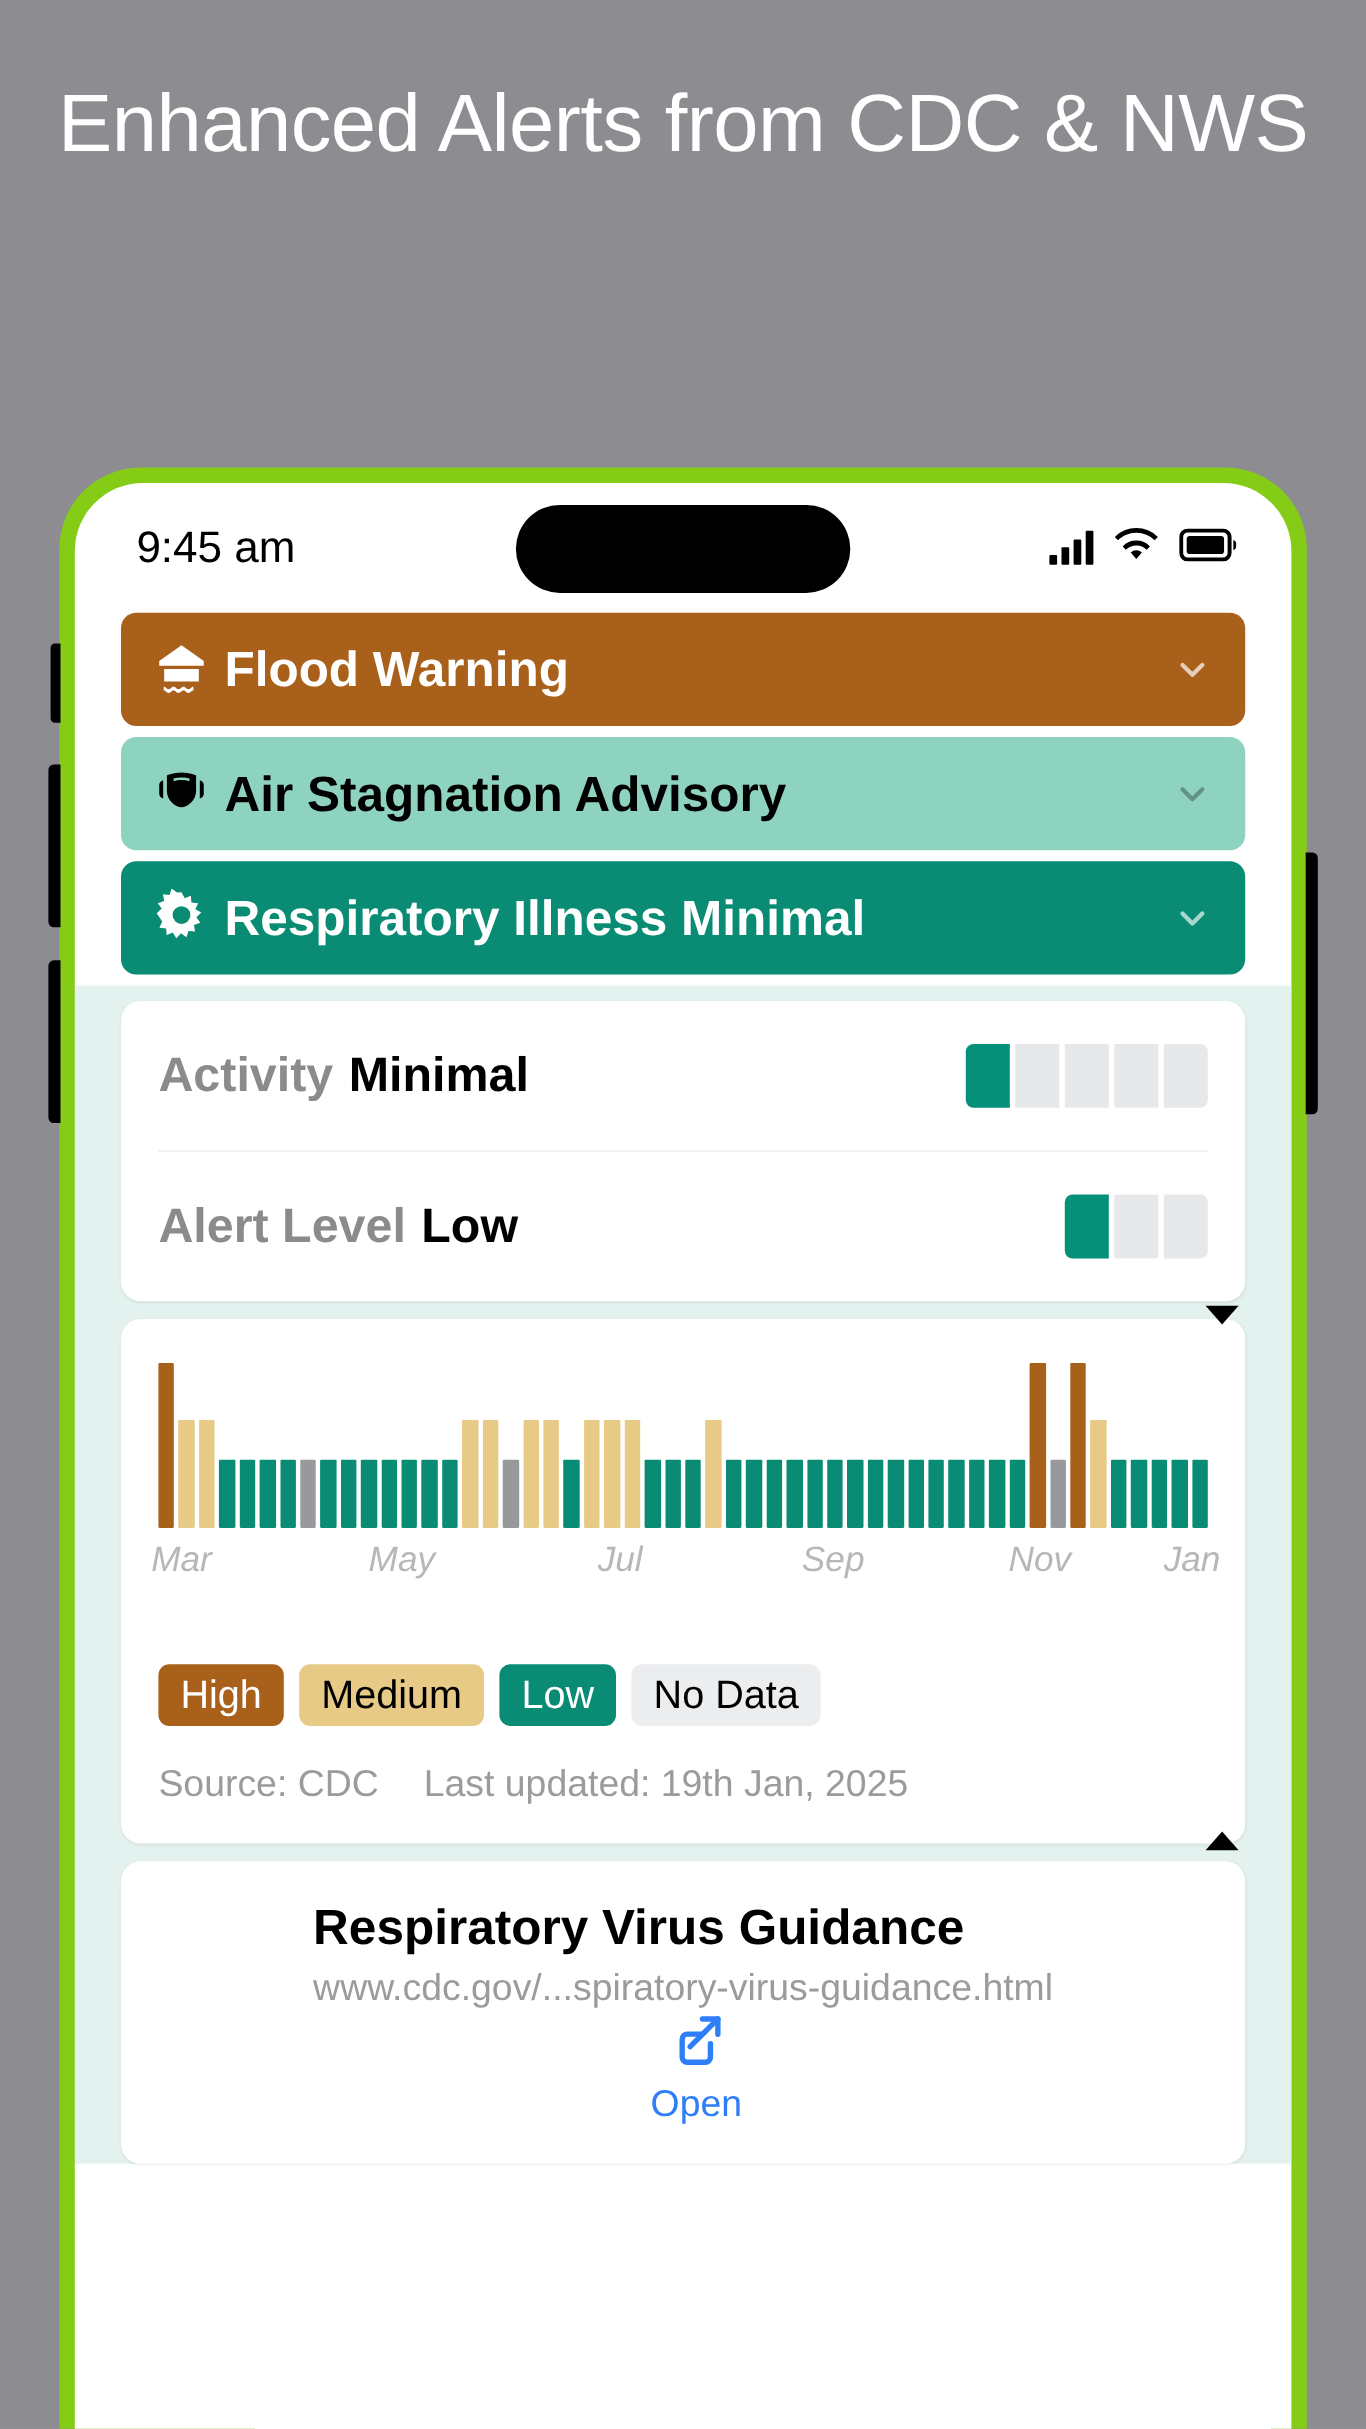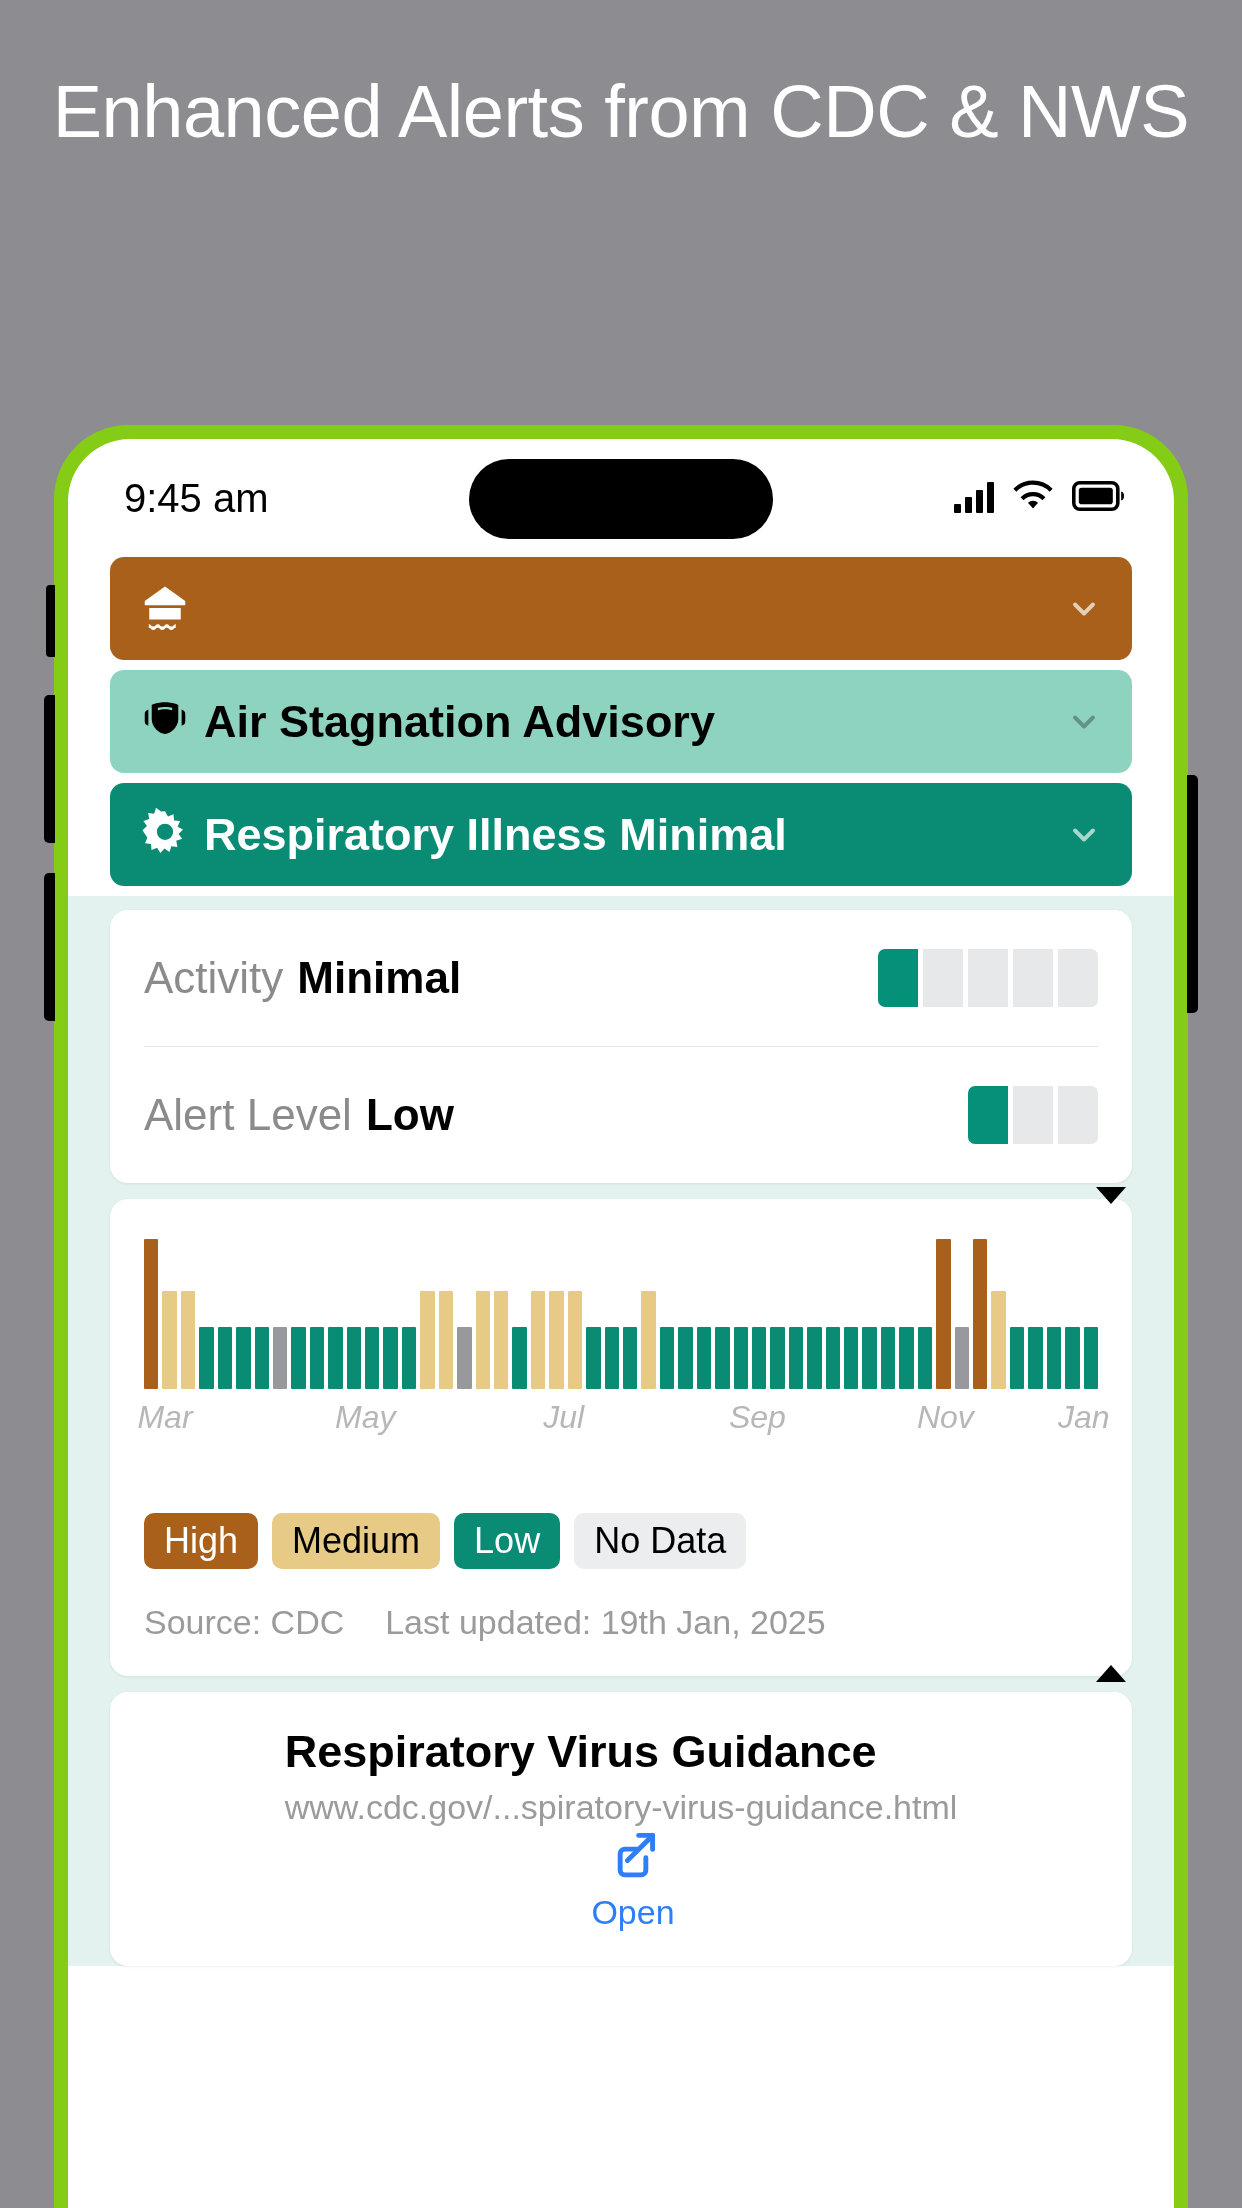--- a/index.html
+++ b/index.html
@@ -88,21 +88,21 @@
   .card {
     background:#fff; border-radius:18px;
     box-shadow:0 1px 3px rgba(0,0,0,.07);
   }
   .card + .card { margin-top:16px; }
 
   .metric {
     display:flex; align-items:center;
     padding:0 34px; height:136px;
   }
-  .metric .mlabel { font-size:44px; color:#8b8b8b; font-weight:400; }
+  .metric .mlabel { font-size:44px; color:#8b8b8b; font-weight:700; }
   .metric .mval { font-size:44px; color:#000; font-weight:700; margin-left:14px; }
   .metric .segs { margin-left:auto; display:flex; gap:5px; }
   .metric .segs span { display:block; width:40px; height:58px; background:#e7e8ea; }
   .metric .segs span:first-child { border-radius:7px 0 0 7px; }
   .metric .segs span:last-child  { border-radius:0 7px 7px 0; }
   .metric .segs span.on { background:#05907a; }
   .divider { height:1px; background:#e6e6e6; margin:0 34px; }
 
   
   .chartcard { padding:30px 34px 34px 34px; position:relative; }
@@ -189,20 +189,21 @@
       </div>
 
       <div class="alerts">
 
         <div class="alert" style="background:#A8601A;color:#ffffff">
           <span class="ico">
             <svg width="54" height="54" viewBox="0 0 24 24" fill="#ffffff">
               <path d="M12 2 3 8.4v1.9h18V8.4Zm-7 9.6h14v5.1H5Zm-.2 7.2c1 0 1 1 2 1s1-1 2-1 1 1 2 1 1-1 2-1 1 1 2 1 1-1 2-1v1.5c-1 0-1 1-2 1s-1-1-2-1-1 1-2 1-1-1-2-1-1 1-2 1-1-1-2-1Z"></path>
             </svg>
           </span>
+          <span class="title">Flood Warning</span>
           <span class="chev">
             <svg width="36" height="36" viewBox="0 0 24 24" fill="none" stroke="rgba(255,255,255,.7)" stroke-width="2.6" stroke-linecap="round" stroke-linejoin="round">
                 <path d="m6 9 6 6 6-6"></path>
               </svg>
           </span>
         </div>
 
 
         <div class="alert" style="background:#8ED3C0;color:#000000">
           <span class="ico">

